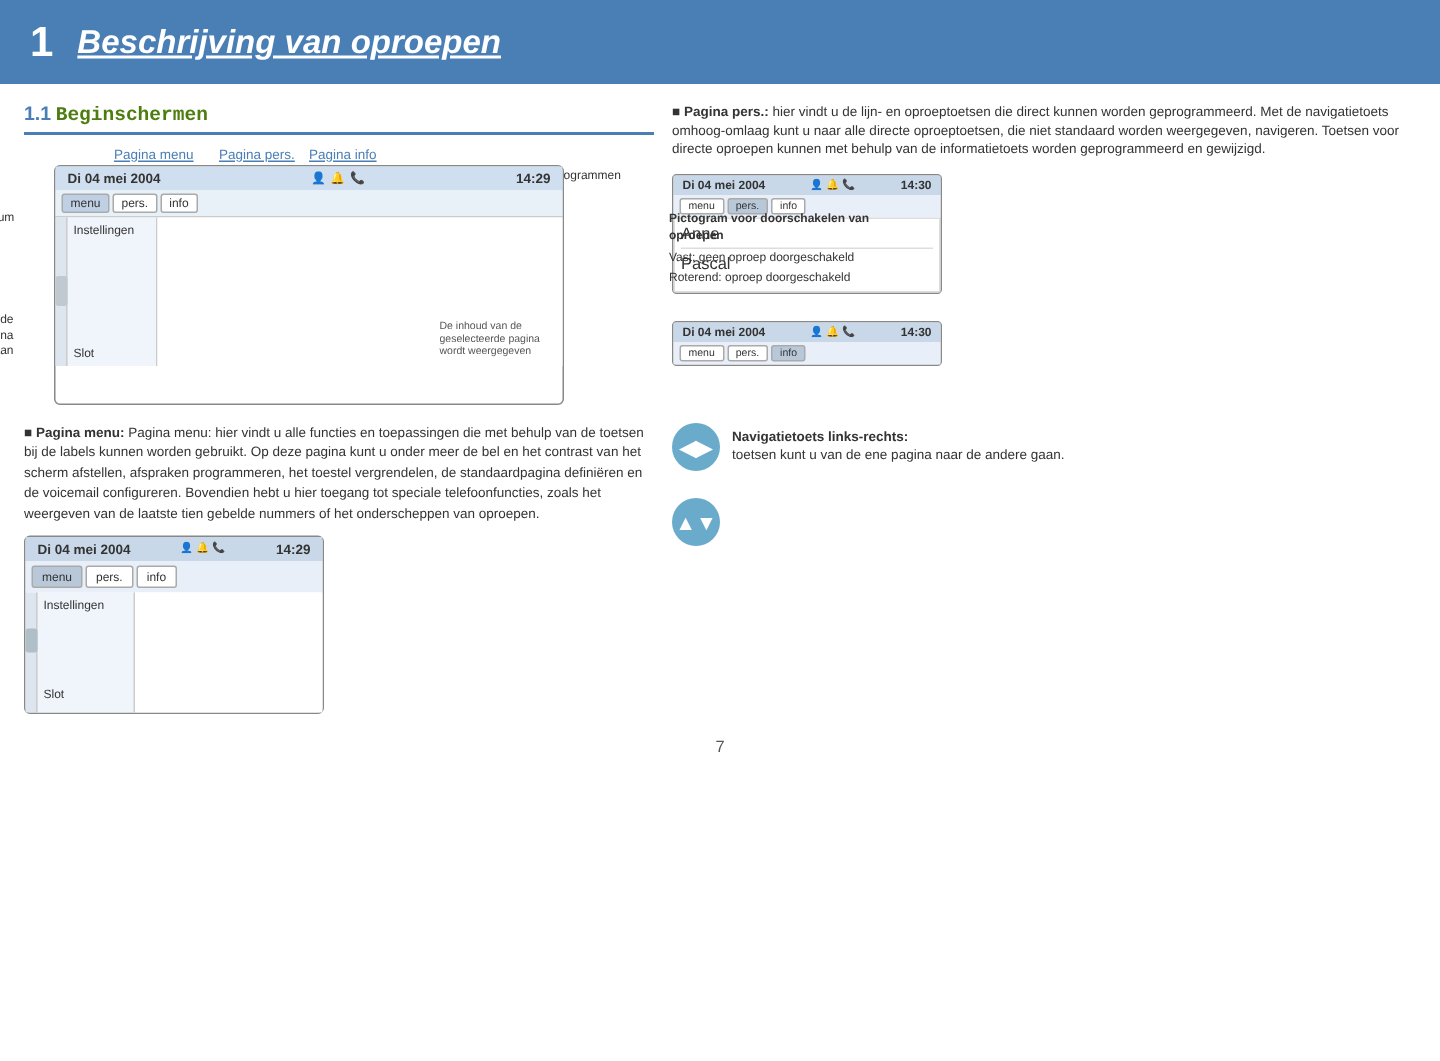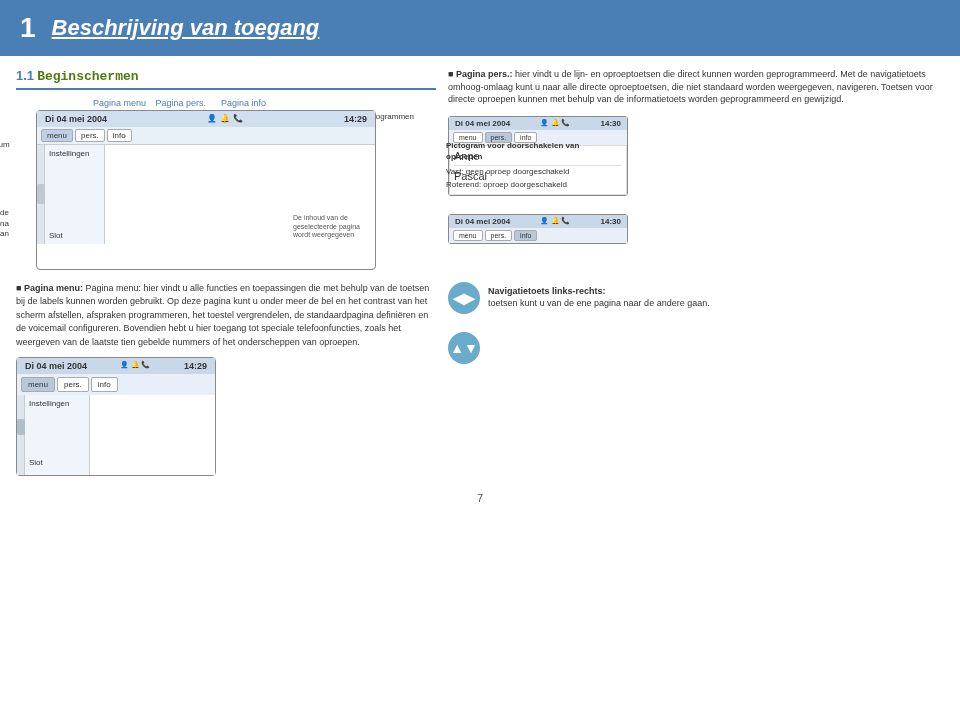--- a/index.html
+++ b/index.html
@@ -65,21 +65,22 @@
     .diagram-labels-top {
       display: flex;
       gap: 0;
       padding-left: 60px;
       margin-bottom: 2px;
     }
 
     .diag-label {
       font-size: 9px;
       color: #4a7fb5;
-      text-align: right;
+      text-align: left;
+      text-decoration: underline;
     }
 
     .main-diagram {
       border: 1.5px solid #888;
       border-radius: 4px;
       background: #fff;
       position: relative;
       width: 340px;
       height: 160px;
       margin-left: 20px;
@@ -324,21 +325,21 @@
       height: 1.5px;
       background: #4a7fb5;
       margin: 4px 0 6px;
     }
   </style>
 </head>
 <body>
 
 <div class="page-header">
   <span class="chapter-num">1</span>
-  <span class="chapter-title">Beschrijving van toegang</span>
+  <span class="chapter-title">Beschrijving van oproepen</span>
 </div>
 
 <div class="content">
 
   <div class="left-col">
 
     <div class="section-label-block">
       <span class="sec-num">1.1</span>
       <span class="sec-title">Beginschermen</span>
       <div class="divider-line"></div>

